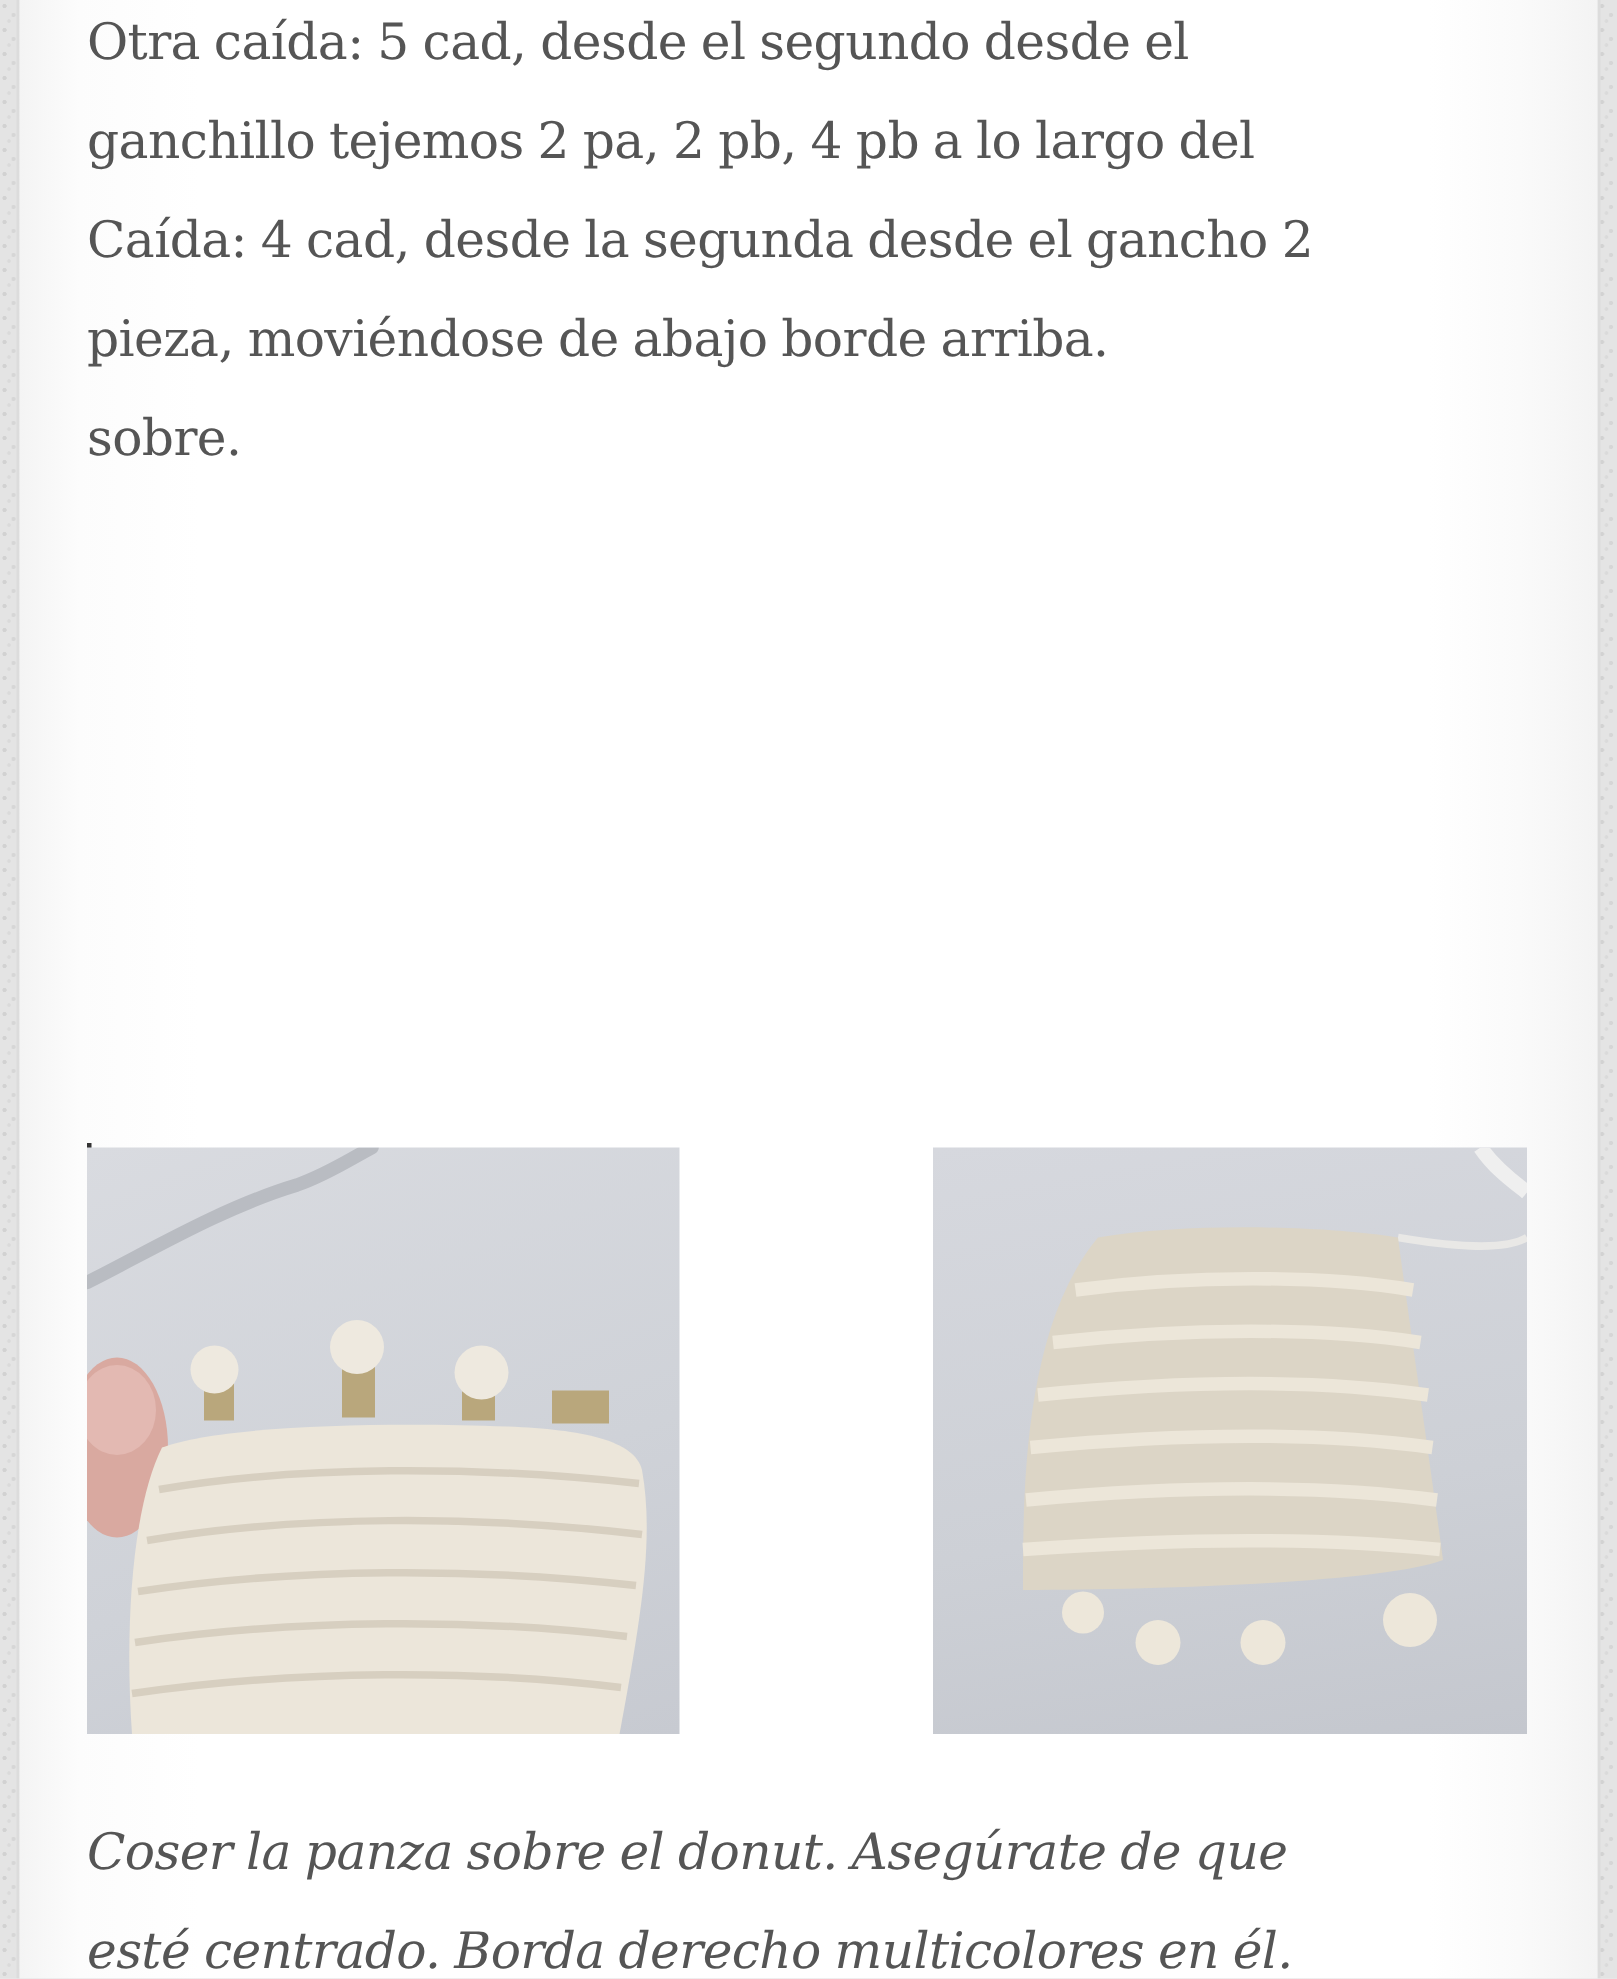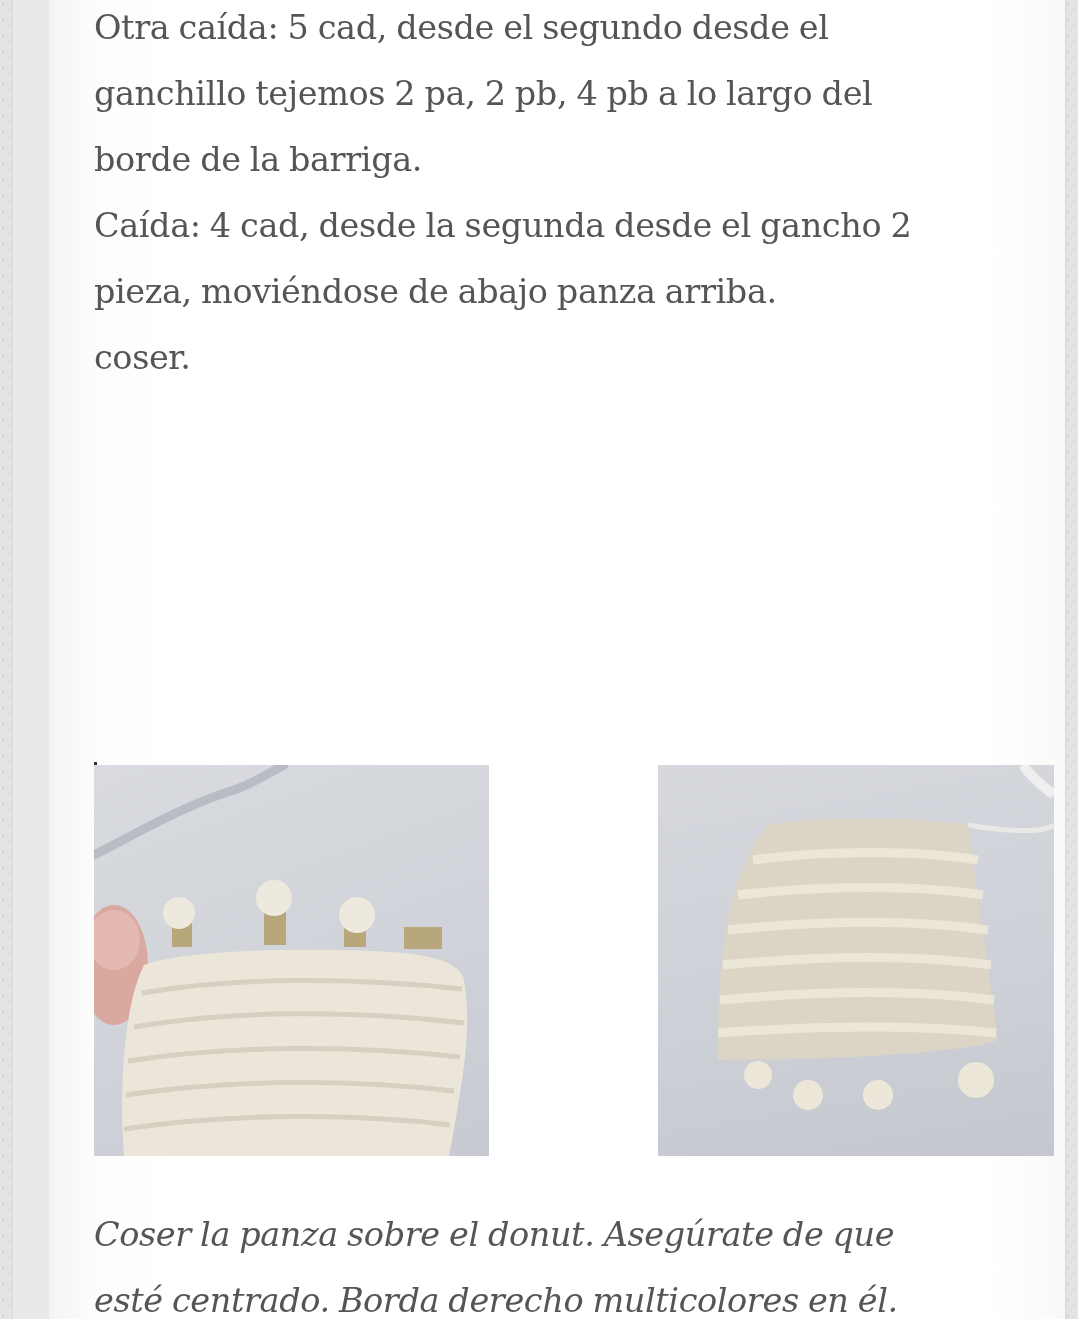--- a/index.html
+++ b/index.html
@@ -21,21 +21,20 @@
     .side-left { left: 0; }
     .side-right { right: 0; }
     .side-left::after, .side-right::before {
       content: ""; position: absolute; top: 0; bottom: 0; width: 2px; background: #dcdcdc;
     }
     .side-left::after { right: 0; }
     .side-right::before { left: 0; }
     .page {
       position: absolute; left: 13px; right: 13px; top: 0; bottom: 0;
       background: linear-gradient(to right, #f4f4f4 0px, #fcfcfc 40px, #ffffff 120px, #ffffff 940px, #fafafa 1000px, #f3f3f3 1052px);
-      margin-left: 36px;
     }
     .text-block {
       position: absolute; left: 45px; width: 990px;
       color: #555555;
       font-size: 33.5px;
       line-height: 66px;
       letter-spacing: -0.4px;
       word-spacing: -1px;
     }
     .text-block .line { display: block; white-space: nowrap; }
@@ -55,24 +54,23 @@
 <body>
 
 <div class="side-pattern side-left"></div>
 <div class="side-pattern side-right"></div>
 
 <div class="page">
 
   <div class="text-block top-text">
     <span class="line">Otra caída: 5 cad, desde el segundo desde el</span>
     <span class="line">ganchillo tejemos 2 pa, 2 pb, 4 pb a lo largo del</span>
-    <span class="line">borde de la barriga.</span>
     <span class="line">Caída: 4 cad, desde la segunda desde el gancho 2</span>
-    <span class="line">pieza, moviéndose de abajo panza arriba.</span>
-    <span class="line">coser.</span>
+    <span class="line">pieza, moviéndose de abajo borde arriba.</span>
+    <span class="line">sobre.</span>
   </div>
 
   <div class="photo-mark"></div>
 
   <div class="photo photo-1" title="Crocheted cream belly piece held in hand with four chain drops along top edge">
     <svg viewBox="0 0 395 391" preserveAspectRatio="none">
       <path d="M0,90 C40,70 90,40 140,25 C160,18 175,8 190,0" stroke="#b9bcc2" stroke-width="9" fill="none" stroke-linecap="round"></path>
       <ellipse cx="20" cy="200" rx="34" ry="60" fill="#d9a9a0"></ellipse>
       <ellipse cx="20" cy="175" rx="26" ry="30" fill="#e3b9b2"></ellipse>
       <path d="M50,200 C90,185 200,183 280,186 C330,188 365,195 370,215 C378,260 370,310 355,391 L30,391 C25,320 30,240 50,200 Z" fill="#ece6da"></path>

